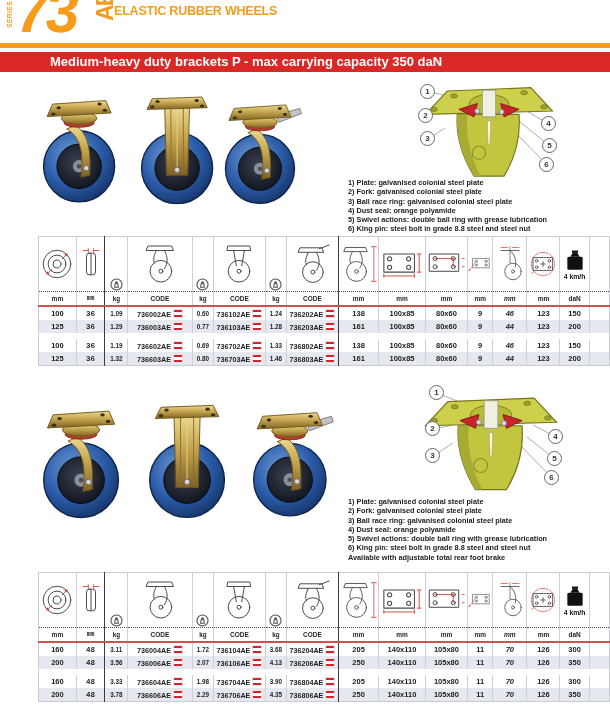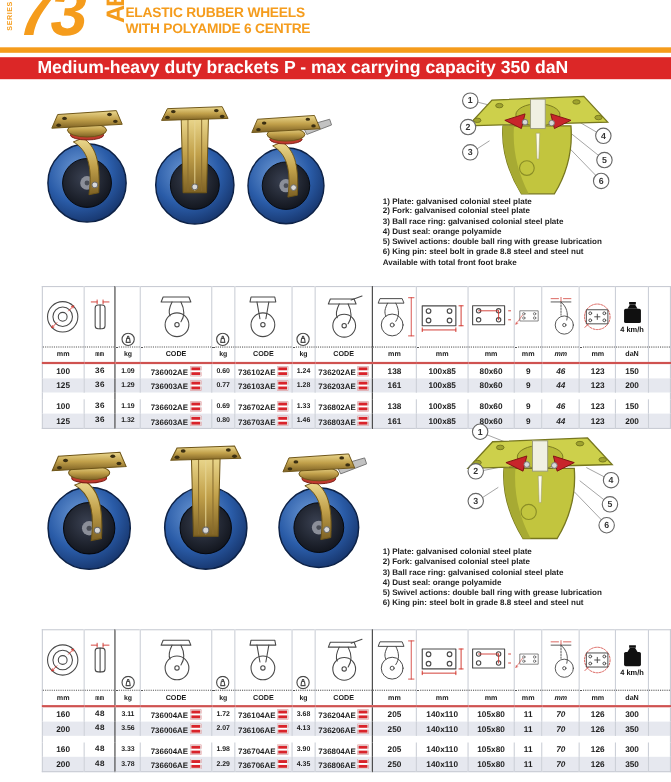--- a/index.html
+++ b/index.html
@@ -10,37 +10,37 @@
   .series-vert{position:absolute;left:6px;top:1px;writing-mode:vertical-rl;transform:rotate(180deg);
     font-size:6.5px;font-weight:bold;color:#f59c1c;letter-spacing:.5px;}
   .series-num{position:absolute;left:16px;top:-18px;font-size:60px;font-weight:800;color:#f59c1c;
     transform:skewX(-8deg);letter-spacing:-3px;line-height:1;}
   .series-suffix{position:absolute;left:94px;top:-7px;writing-mode:vertical-rl;transform:rotate(180deg);
     font-size:23px;font-weight:800;color:#f59c1c;letter-spacing:-2px;line-height:1;}
   .page-title{position:absolute;left:114px;top:4px;color:#f59c1c;font-weight:800;
     font-size:12.5px;line-height:15px;letter-spacing:-.2px;}
   .orange-rule{position:absolute;left:0;top:43px;width:610px;height:5px;background:#f59c1c;}
   .red-banner{position:absolute;left:0;top:52px;width:610px;height:20px;background:#dc2727;}
-  .red-banner span{display:block;padding-left:34px;line-height:20px;color:#fff;
-    font-size:16px;font-weight:bold;}
+  .red-banner span{display:block;padding-left:50px;line-height:20px;color:#fff;
+    font-size:13px;font-weight:bold;}
 
   
   .photo{position:absolute;}
   .diagram-svg{position:absolute;}
   .lines-svg{position:absolute;pointer-events:none;}
   .callout{position:absolute;width:15px;height:15px;border:1.2px solid #666;border-radius:50%;
     background:#fff;display:flex;align-items:center;justify-content:center;
     font-size:8px;font-weight:bold;color:#333;box-sizing:border-box;}
   .notes{position:absolute;width:262px;font-size:7.3px;font-weight:bold;color:#222;line-height:9.3px;}
   .notes .avail{margin-top:0;}
 
   
   .spec{position:absolute;left:38px;border-collapse:collapse;table-layout:fixed;
     border:1px solid #c9ccd4;background:#fff;}
-  #table1{top:260px;} #table2{top:572px;}
+  #table1{top:236px;} #table2{top:572px;}
   .spec td{border-left:1px solid #ccd0d8;padding:0;text-align:center;vertical-align:middle;
     font-size:7.5px;font-weight:bold;color:#1c1c1c;height:13px;white-space:nowrap;}
   .spec .c0{width:38px;border-left:none;} .spec .c1{width:30px;font-family:Liberation Mono, monospace;}
   .spec .c2{width:24px;} .spec .c3{width:68px;} .spec .c4{width:22px;} .spec .c5{width:52px;}
   .spec .c6{width:22px;} .spec .c7{width:52px;} .spec .c8{width:40px;} .spec .c9{width:46px;}
   .spec .c10{width:42px;} .spec .c11{width:24px;} .spec .c12{width:34px;font-style:italic;} .spec .c13{width:32px;}
   .spec .c14{width:30px;} .spec .c15{width:24px;}
   .spec td.c2,.spec td.c8{border-left:1.6px solid #3c3c3c;text-align:center;}
   .spec td.c2,.spec td.c4,.spec td.c6{font-size:6.3px;}
   .icons-row td{height:54px;border-bottom:1px dotted #555;background:#fff;}
@@ -243,21 +243,20 @@
 </svg>
 
 <div class="page">
 
   <div>
     <div class="series-vert">SERIES</div>
     <div class="series-num">73</div>
     <div class="series-suffix">AE</div>
     <div class="page-title">
       <div>ELASTIC RUBBER WHEELS</div>
-      <div>WITH POLYAMIDE 6 CENTRE</div>
     </div>
     <div class="orange-rule"></div>
     <div class="red-banner">
       <span>Medium-heavy duty brackets P - max carrying capacity 350 daN</span>
     </div>
   </div>
 
   <svg class="photo" style="left:40px;top:90px" width="80" height="118" viewBox="0 0 90 125">
       <use href="#sym-photo-sw"></use>
     </svg>
@@ -496,20 +495,21 @@
   <div class="callout" style="left:547px;top:451px">5</div>
   <div class="callout" style="left:544px;top:470px">6</div>
 
   <div class="notes" style="left:348px;top:497px">
     <div class="note">1)  Plate: galvanised colonial steel plate</div>
     <div class="note">2)  Fork: galvanised colonial steel plate</div>
     <div class="note">3)  Ball race ring: galvanised colonial steel plate</div>
     <div class="note">4)  Dust seal: orange polyamide</div>
     <div class="note">5)  Swivel actions: double ball ring with grease lubrication</div>
     <div class="note">6)  King pin: steel bolt in grade 8.8 steel and steel nut</div>
+    <div class="note avail">Available with adjustable total rear foot brake</div>
   </div>
 
   <table class="spec" id="table2">
     <thead>
       <tr class="icons-row">
         <td class="c0"><svg class="isvg" width="32" height="32" viewBox="0 0 36 36">
               <use href="#sym-wheel-front"></use>
             </svg></td>
         <td class="c1"><svg class="isvg" width="18" height="34" viewBox="0 0 20 36">
               <use href="#sym-wheel-side"></use>

